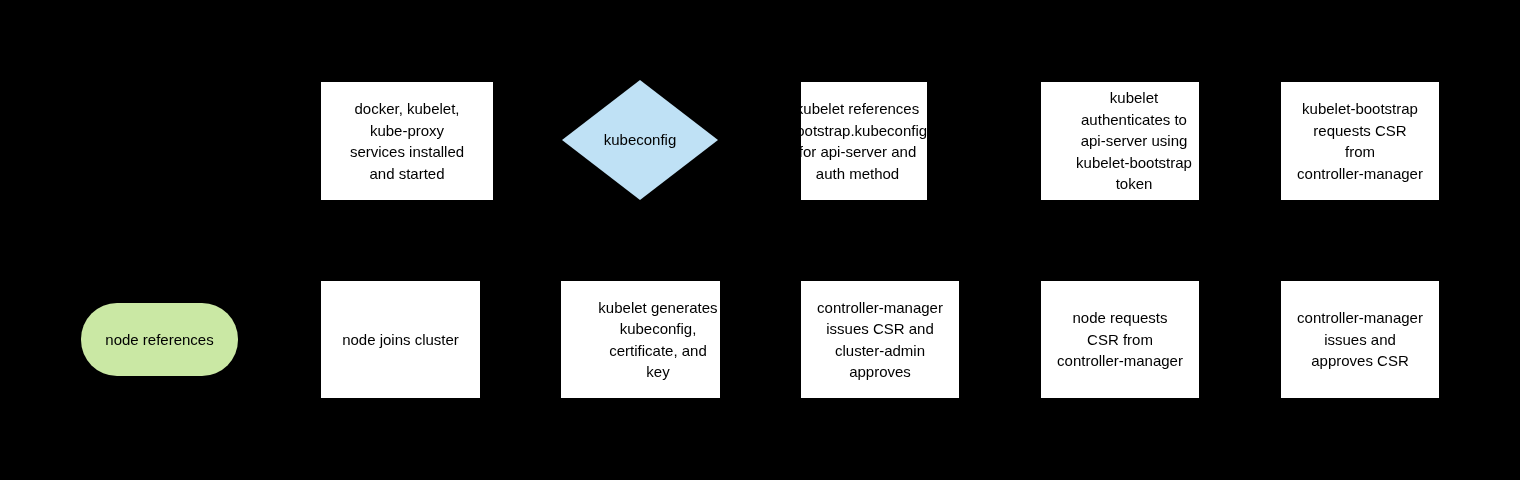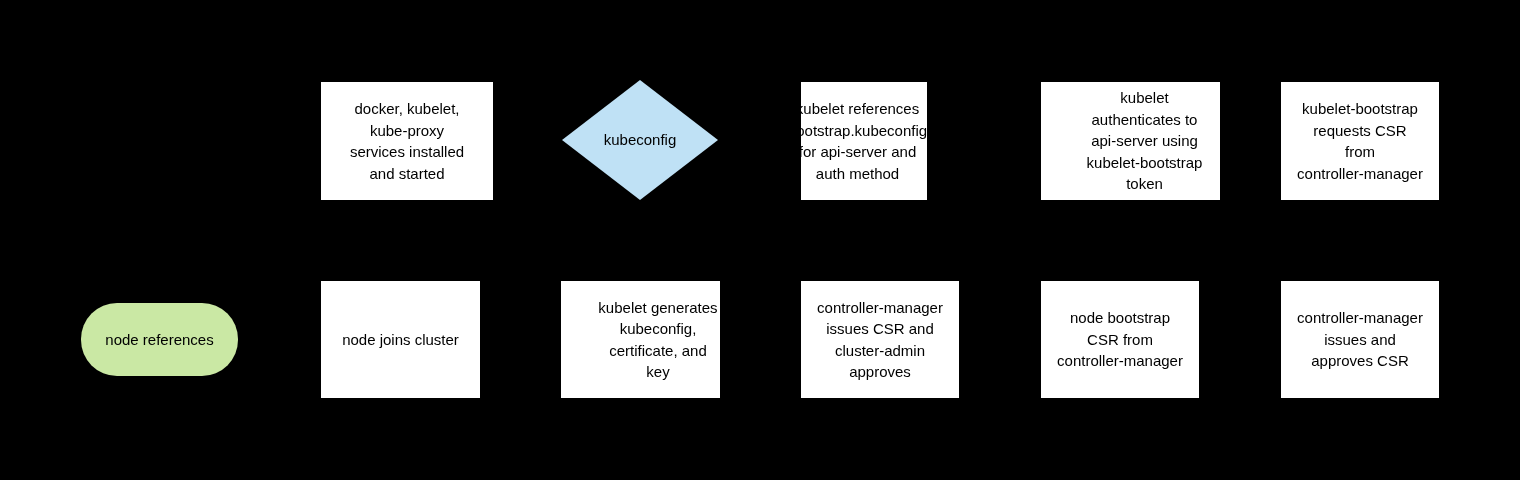--- a/index.html
+++ b/index.html
@@ -84,21 +84,21 @@
     <span class="label">kubeconfig</span>
   </div>
 
   <div class="node shape-box overflow-text" style="left:801px; top:82px; width:126px; height:118px;">
     <span class="label">kubelet references
 bootstrap.kubeconfig
 for api-server and
 auth method</span>
   </div>
 
-  <div class="node shape-box" style="left:1041px; top:82px; width:179px; height:118px;padding-left:28px;">
+  <div class="node shape-box" style="left:1041px; top:82px; width:158px; height:118px;padding-left:28px;">
     <span class="label">kubelet
 authenticates to
 api-server using
 kubelet-bootstrap
 token</span>
   </div>
 
   <div class="node shape-box" style="left:1281px; top:82px; width:158px; height:118px;">
     <span class="label">kubelet-bootstrap
 requests CSR
@@ -121,21 +121,21 @@
   </div>
 
   <div class="node shape-box" style="left:801px; top:281px; width:158px; height:117px;">
     <span class="label">controller-manager
 issues CSR and
 cluster-admin
 approves</span>
   </div>
 
   <div class="node shape-box" style="left:1041px; top:281px; width:158px; height:117px;">
-    <span class="label">node bootstrap
+    <span class="label">node requests
 CSR from
 controller-manager</span>
   </div>
 
   <div class="node shape-box" style="left:1281px; top:281px; width:158px; height:117px;">
     <span class="label">controller-manager
 issues and
 approves CSR</span>
   </div>
 

